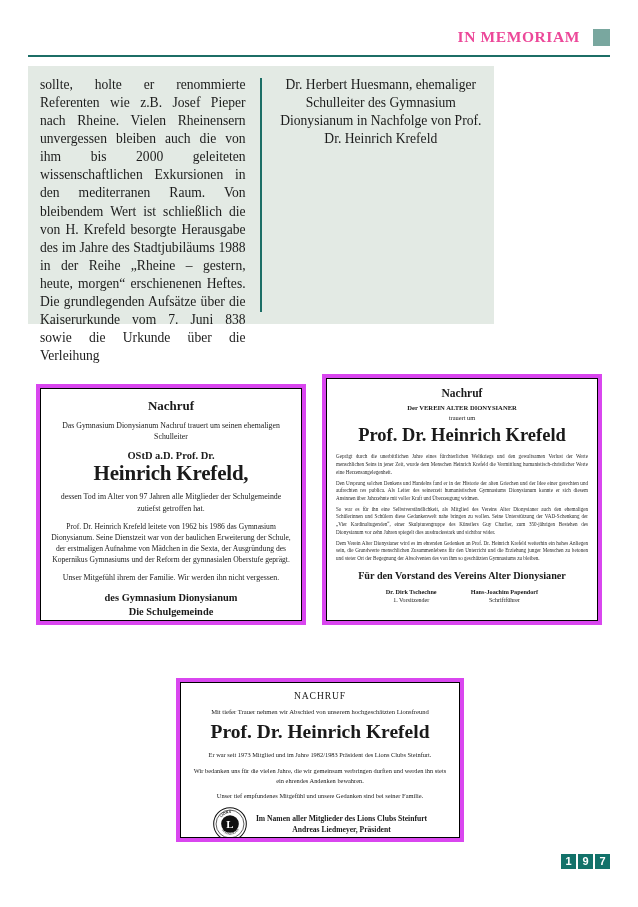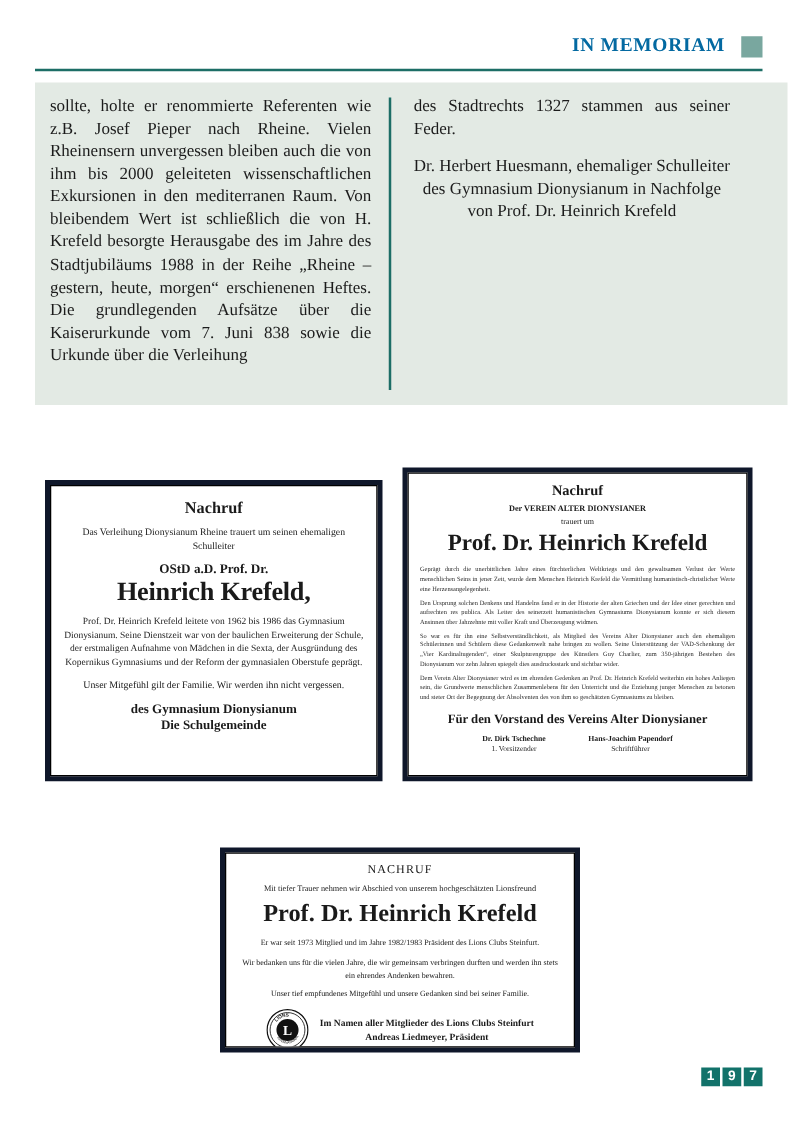--- a/index.html
+++ b/index.html
@@ -25,21 +25,21 @@
     height: 34px;
   }
   .header-title {
     position: absolute;
     right: 30px;
     top: 0px;
     font-family: "Liberation Serif", serif;
     font-weight: bold;
     font-size: 15.5px;
     letter-spacing: 0.6px;
-    color: #0369a1;
+    color: #ec4899;
   }
   .header-square {
     position: absolute;
     right: 0px;
     top: 1px;
     width: 17px;
     height: 17px;
     background: #79a79f;
   }
   .header-rule {
@@ -49,21 +49,21 @@
     width: 582px;
     height: 2px;
     background: #1c6e66;
   }
 
   
   .textblock {
     position: absolute;
     left: 28px;
     top: 66px;
-    width: 602px;
+    width: 466px;
     height: 258px;
     background: #e3eae4;
     box-sizing: border-box;
     padding: 10px 12px 8px 12px;
     display: flex;
     gap: 0px;
   }
   .col {
     width: 271px;
     box-sizing: border-box;
@@ -83,21 +83,21 @@
     text-align: justify;
     font-family: "Liberation Serif", serif;
     color: #1b1b1b;
   }
   .col p:last-child { margin-bottom: 0; }
   .col p.nojust { text-align: center; }
 
   
   .obit {
     position: absolute;
-    background: #0f172a;
+    background: #d946ef;
     box-sizing: border-box;
     padding: 4px;
   }
   .obit-inner {
     background: #ffffff;
     border: 1px solid #000;
     width: 100%;
     height: 100%;
     box-sizing: border-box;
     text-align: center;
@@ -221,33 +221,33 @@
   <div class="header-square"></div>
   <div class="header-rule"></div>
 </div>
 
 <div class="textblock">
   <div class="col left">
     <p>sollte, holte er renommierte Referenten wie z.B. Josef Pieper nach Rheine. Vielen Rheinensern unvergessen bleiben auch die von ihm bis 2000 geleiteten wissenschaftlichen Exkursionen in den mediterranen Raum. Von bleibendem Wert ist schließlich die von H. Krefeld besorgte Herausgabe des im Jahre des Stadtjubiläums 1988 in der Reihe „Rheine – gestern, heute, morgen“ erschienenen Heftes. Die grundlegenden Aufsätze über die Kaiserurkunde vom 7. Juni 838 sowie die Urkunde über die Verleihung</p>
   </div>
   <div class="divider"></div>
   <div class="col right">
-    <p>des Stadtrechts 1327 stammen aus seiner Feder.</p>
     <p class="nojust">Dr. Herbert Huesmann, ehemaliger Schulleiter des Gymnasium Dionysianum in Nachfolge von Prof. Dr. Heinrich Krefeld</p>
   </div>
 </div>
 
 <div class="obit" id="obit-school">
   <div class="obit-inner">
     <div class="t-nachruf">Nachruf</div>
-    <div class="t-small">Das Verleihung Dionysianum Rheine trauert um seinen ehemaligen Schulleiter</div>
+    <div class="t-small">Das Gymnasium Dionysianum Nachruf trauert um seinen ehemaligen Schulleiter</div>
     <div class="t-rank">OStD a.D. Prof. Dr.</div>
     <div class="t-name">Heinrich Krefeld,</div>
+    <div class="t-body">dessen Tod im Alter von 97 Jahren alle Mitglieder der Schulgemeinde zutiefst getroffen hat.</div>
     <div class="t-body2">Prof. Dr. Heinrich Krefeld leitete von 1962 bis 1986 das Gymnasium Dionysianum. Seine Dienstzeit war von der baulichen Erweiterung der Schule, der erstmaligen Aufnahme von Mädchen in die Sexta, der Ausgründung des Kopernikus Gymnasiums und der Reform der gymnasialen Oberstufe geprägt.</div>
-    <div class="t-close">Unser Mitgefühl gilt der Familie. Wir werden ihn nicht vergessen.</div>
+    <div class="t-close">Unser Mitgefühl ihrem der Familie. Wir werden ihn nicht vergessen.</div>
     <div class="t-sign">
       <div>des Gymnasium Dionysianum</div>
       <div>Die Schulgemeinde</div>
     </div>
   </div>
 </div>
 
 <div class="obit" id="obit-verein">
   <div class="obit-inner">
     <div class="t-nachruf">Nachruf</div>

